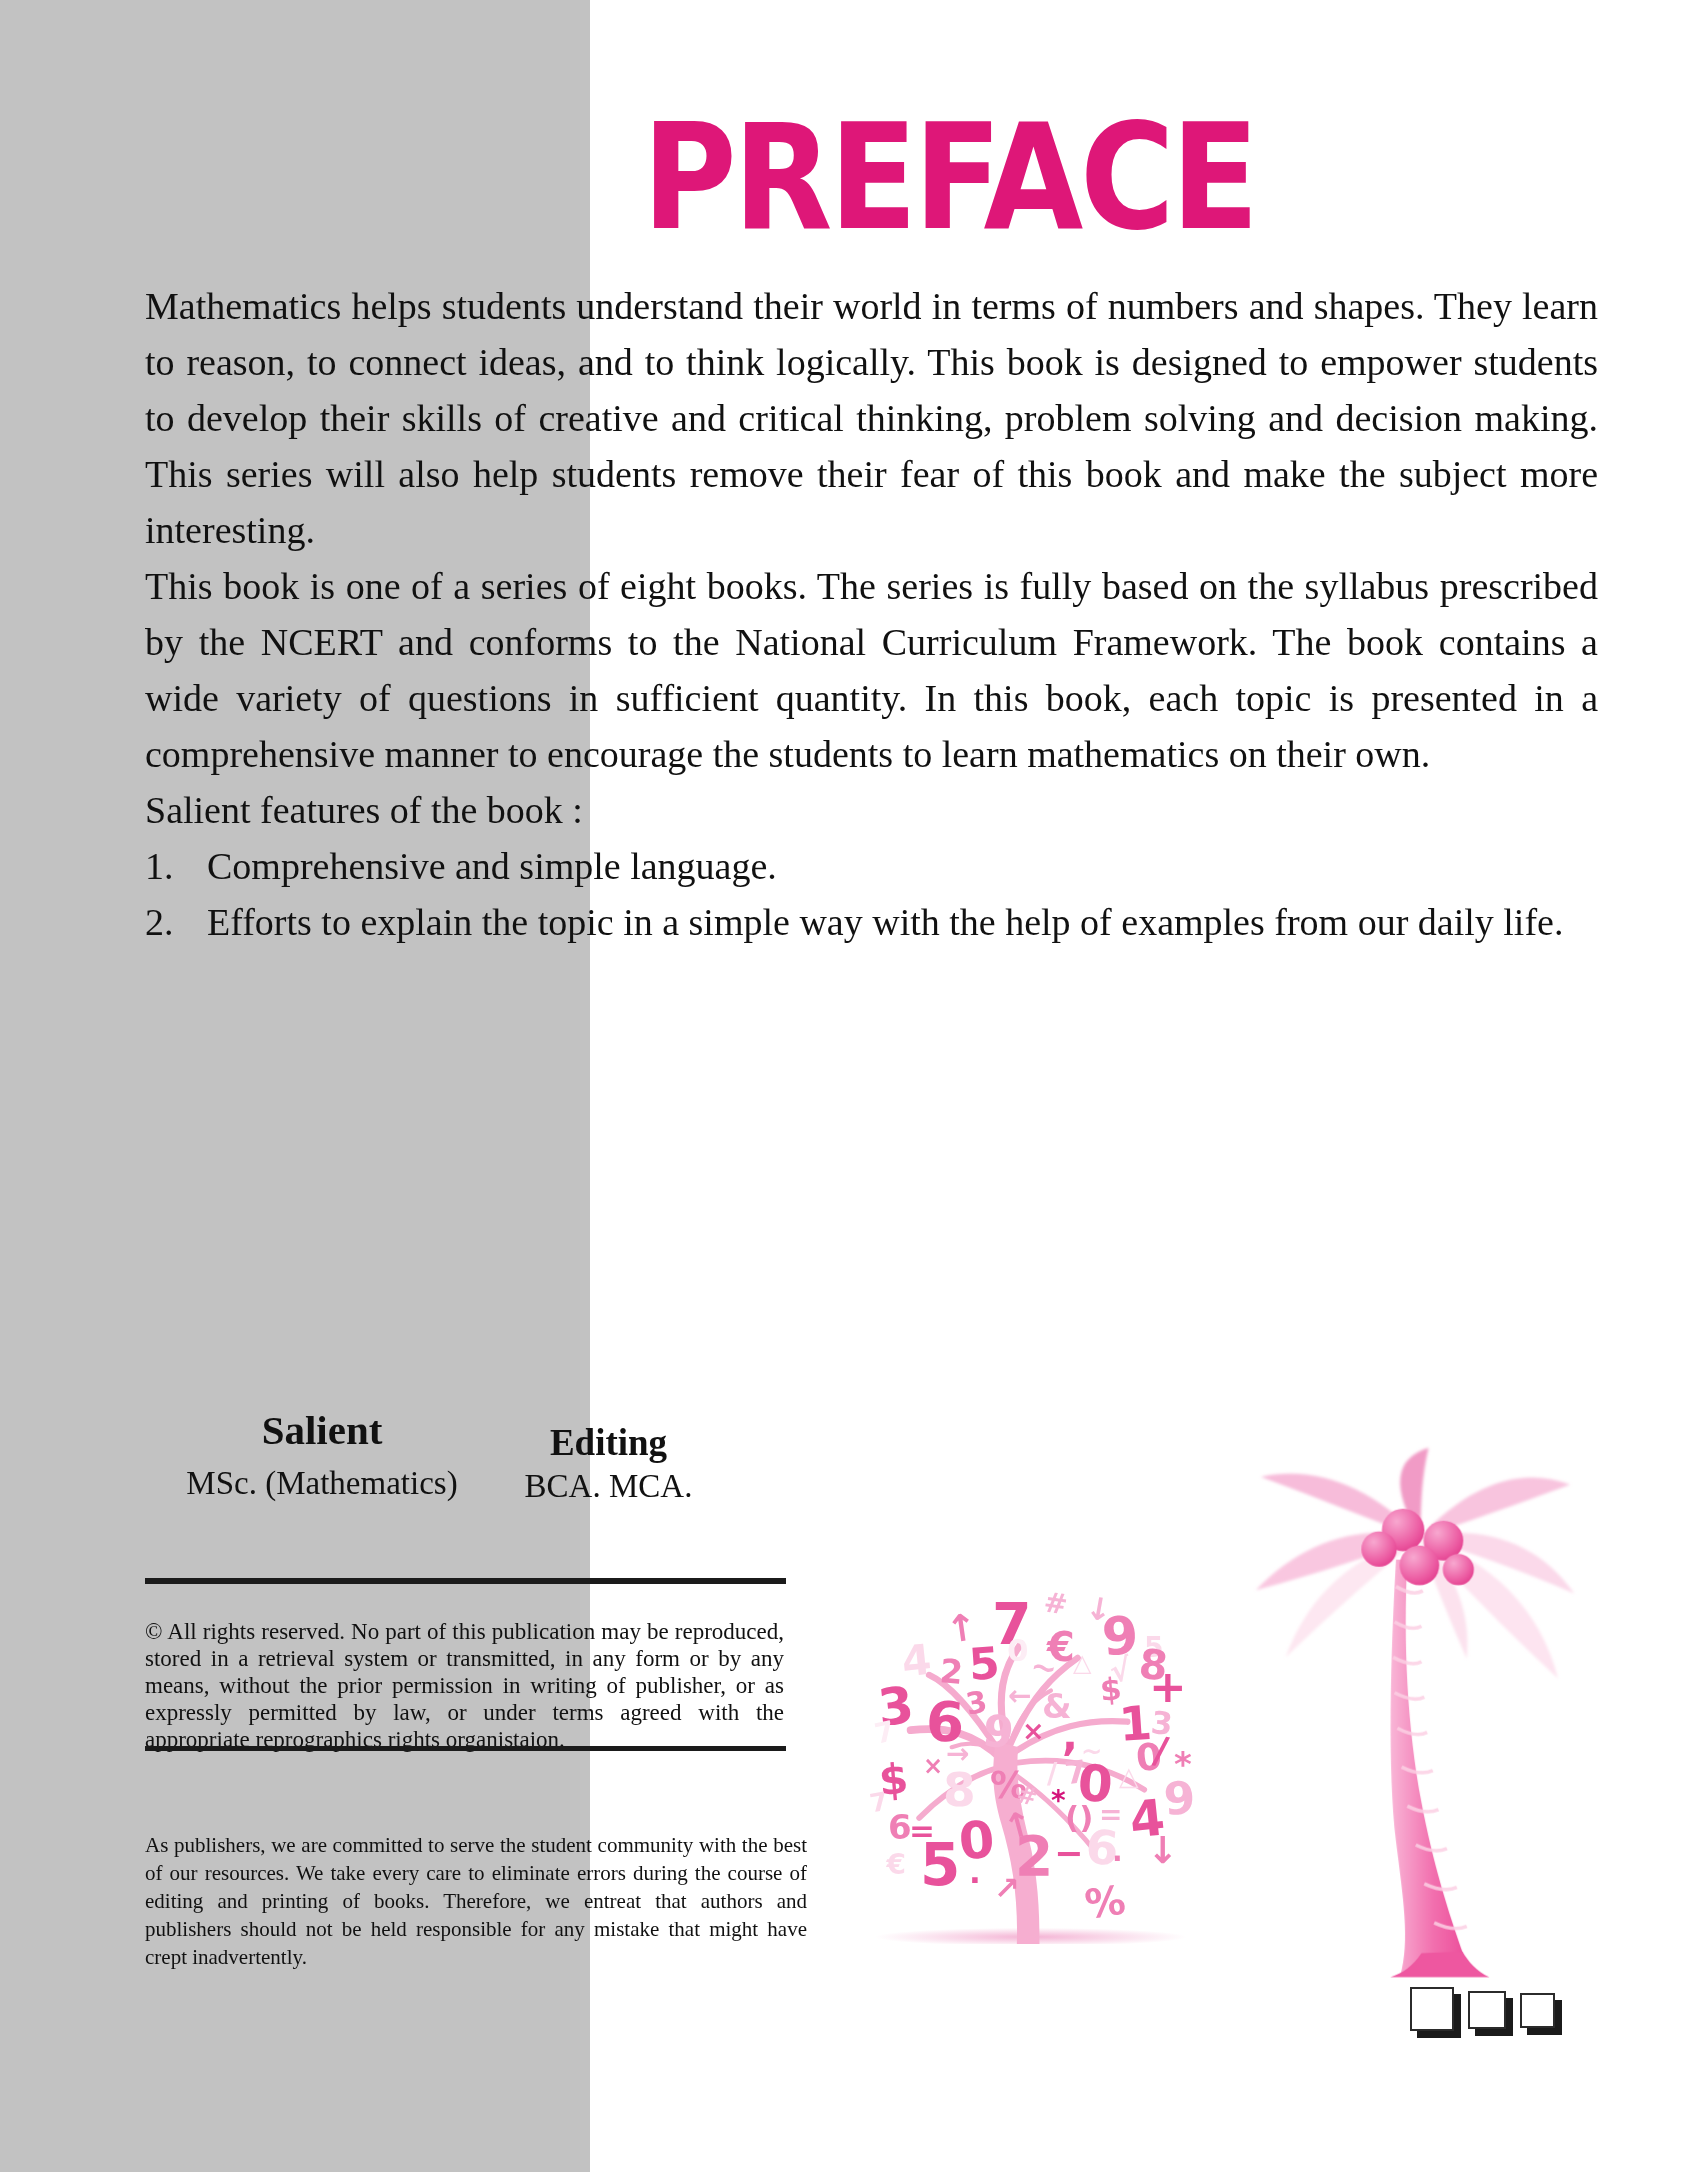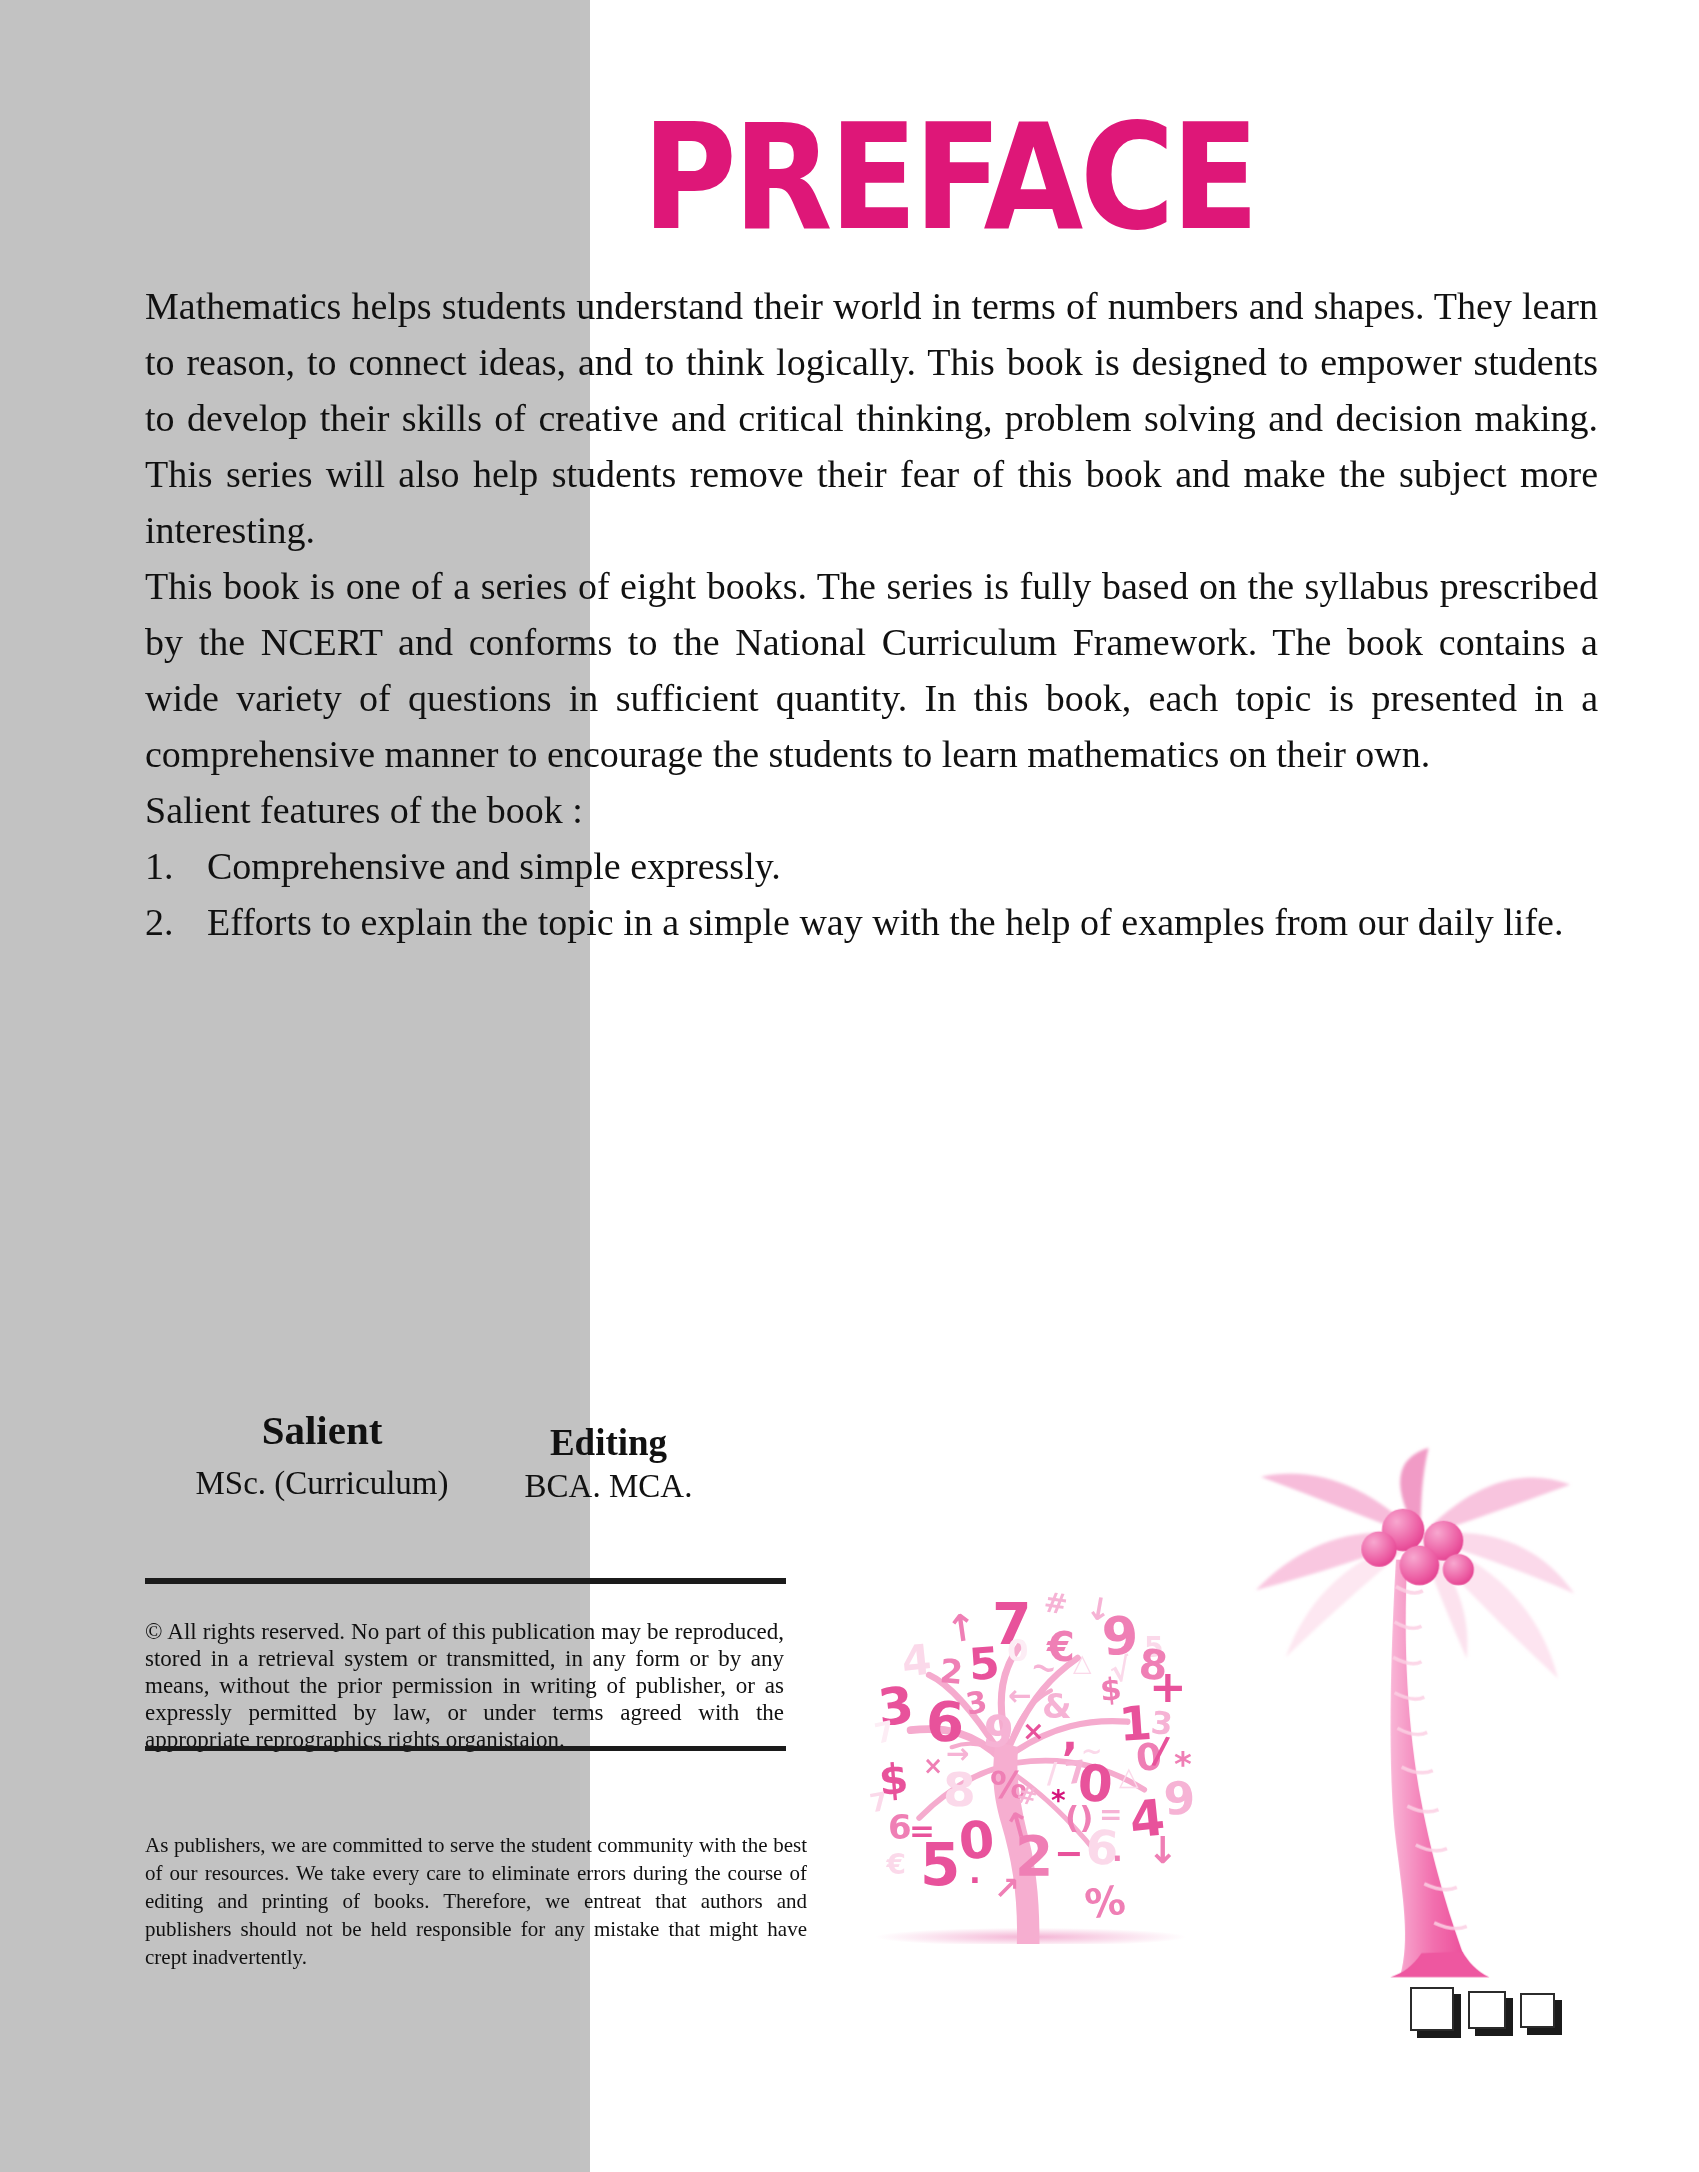--- a/index.html
+++ b/index.html
@@ -59,31 +59,31 @@
 <div class="gray-band" style="background: rgb(194, 194, 194);"></div>
 
 <h1 class="page-title" style="color:#de1778;margin:0;">PREFACE</h1>
 
 <div class="body-text">
   <p>Mathematics helps students understand their world in terms of numbers and shapes. They learn to reason, to connect ideas, and to think logically. This book is designed to empower students to develop their skills of creative and critical thinking, problem solving and decision making. This series will also help students remove their fear of this book and make the subject more interesting.</p>
   <p>This book is one of a series of eight books. The series is fully based on the syllabus prescribed by the NCERT and conforms to the National Curriculum Framework. The book contains a wide variety of questions in sufficient quantity. In this book, each topic is presented in a comprehensive manner to encourage the students to learn mathematics on their own.</p>
   <p>Salient features of the book :</p>
   <div class="feature">
     <span class="feature-num">1.</span>
-    <span class="feature-text">Comprehensive and simple expressly.</span>
+    <span class="feature-text">Comprehensive and simple language.</span>
   </div>
   <div class="feature">
     <span class="feature-num">2.</span>
     <span class="feature-text">Efforts to explain the topic in a simple way with the help of examples from our daily life.</span>
   </div>
 </div>
 
 <div class="credit credit-author">
   <div class="credit-role">Salient</div>
-  <div class="credit-qual">MSc. (Curriculum)</div>
+  <div class="credit-qual">MSc. (Mathematics)</div>
 </div>
 
 <div class="credit credit-editor">
   <div class="credit-role">Editing</div>
   <div class="credit-qual">BCA. MCA.</div>
 </div>
 
 <div class="rule rule-1"></div>
 
 <p class="legal">© All rights reserved. No part of this publication may be reproduced, stored in a retrieval system or transmitted, in any form or by any means, without the prior permission in writing of publisher, or as expressly permitted by law, or under terms agreed with the appropriate reprographics rights organistaion.</p>

